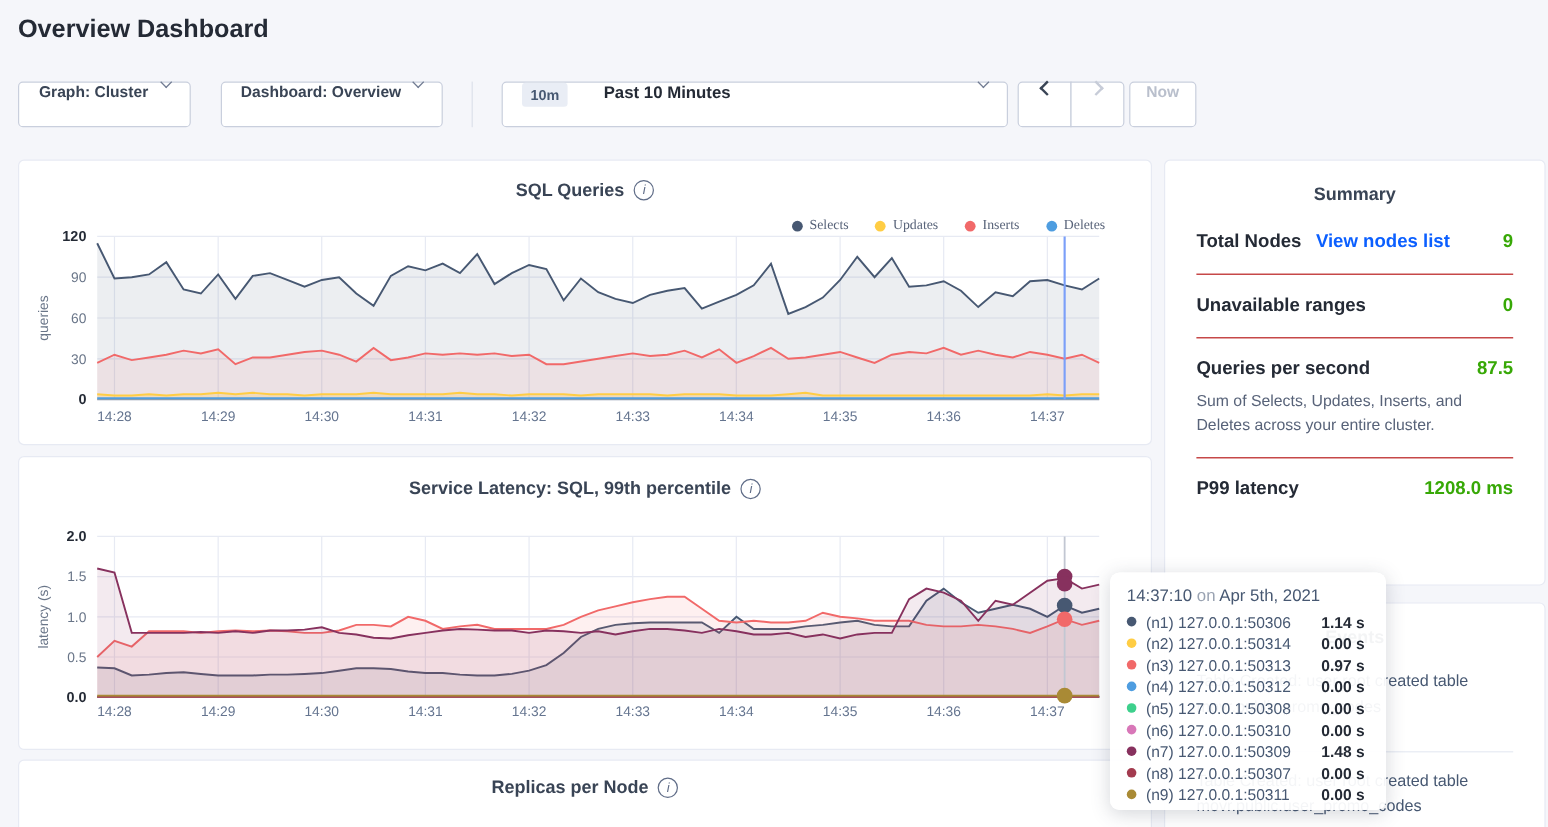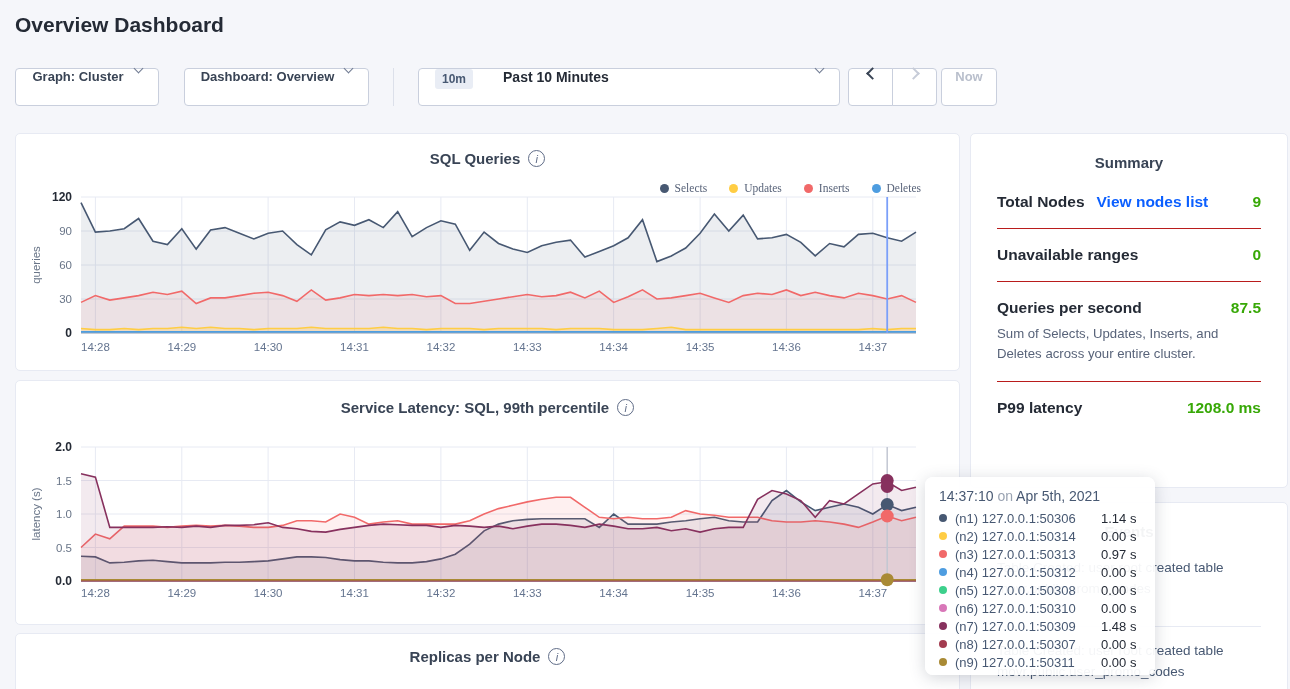--- a/index.html
+++ b/index.html
@@ -53,21 +53,21 @@
 
   
   .tooltip { position:absolute; left:925px; top:477px; width:230px; height:198px; z-index:10;
     background:rgba(255,255,255,0.94); border-radius:8px; box-shadow:0 3px 16px rgba(57,68,85,0.22);
     padding:11px 14px; }
   .tt-title { font-size:14px; color:#475872; margin-bottom:5px; }
   .tt-title .conj { color:#9AA3B2; }
   .tt-row { display:flex; align-items:center; height:18px; font-size:13px; color:#475872; }
   .tt-dot { width:8px; height:8px; border-radius:50%; margin-right:8px; flex:none; }
   .tt-label { width:146px; }
-  .tt-value { font-weight:400; color:#242A35; }
+  .tt-value { font-weight:700; color:#242A35; }
 </style>
 </head>
 <body>
 
 <h1 class="page-title">Overview Dashboard</h1>
 
 <div class="btn" style="left:15px; width:144px;">
   <span>Graph: Cluster</span>
   <span class="chev"></span>
 </div>

